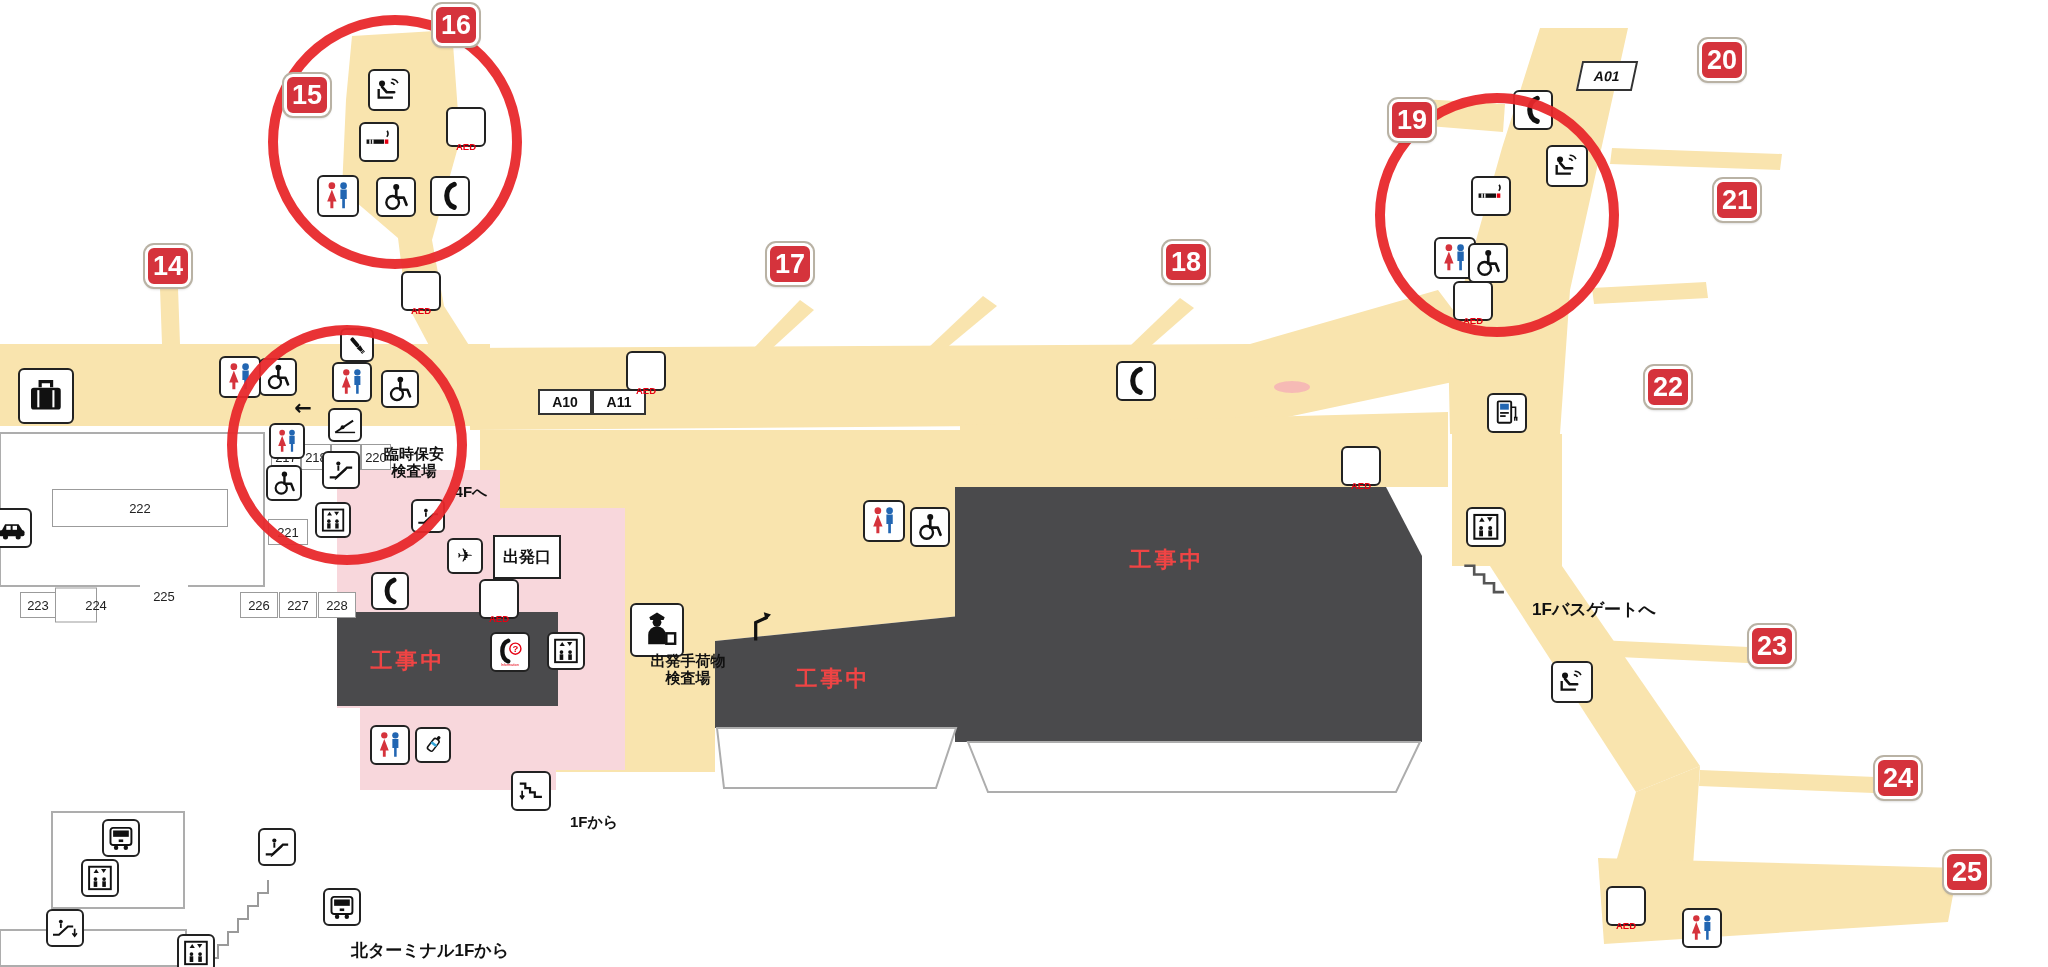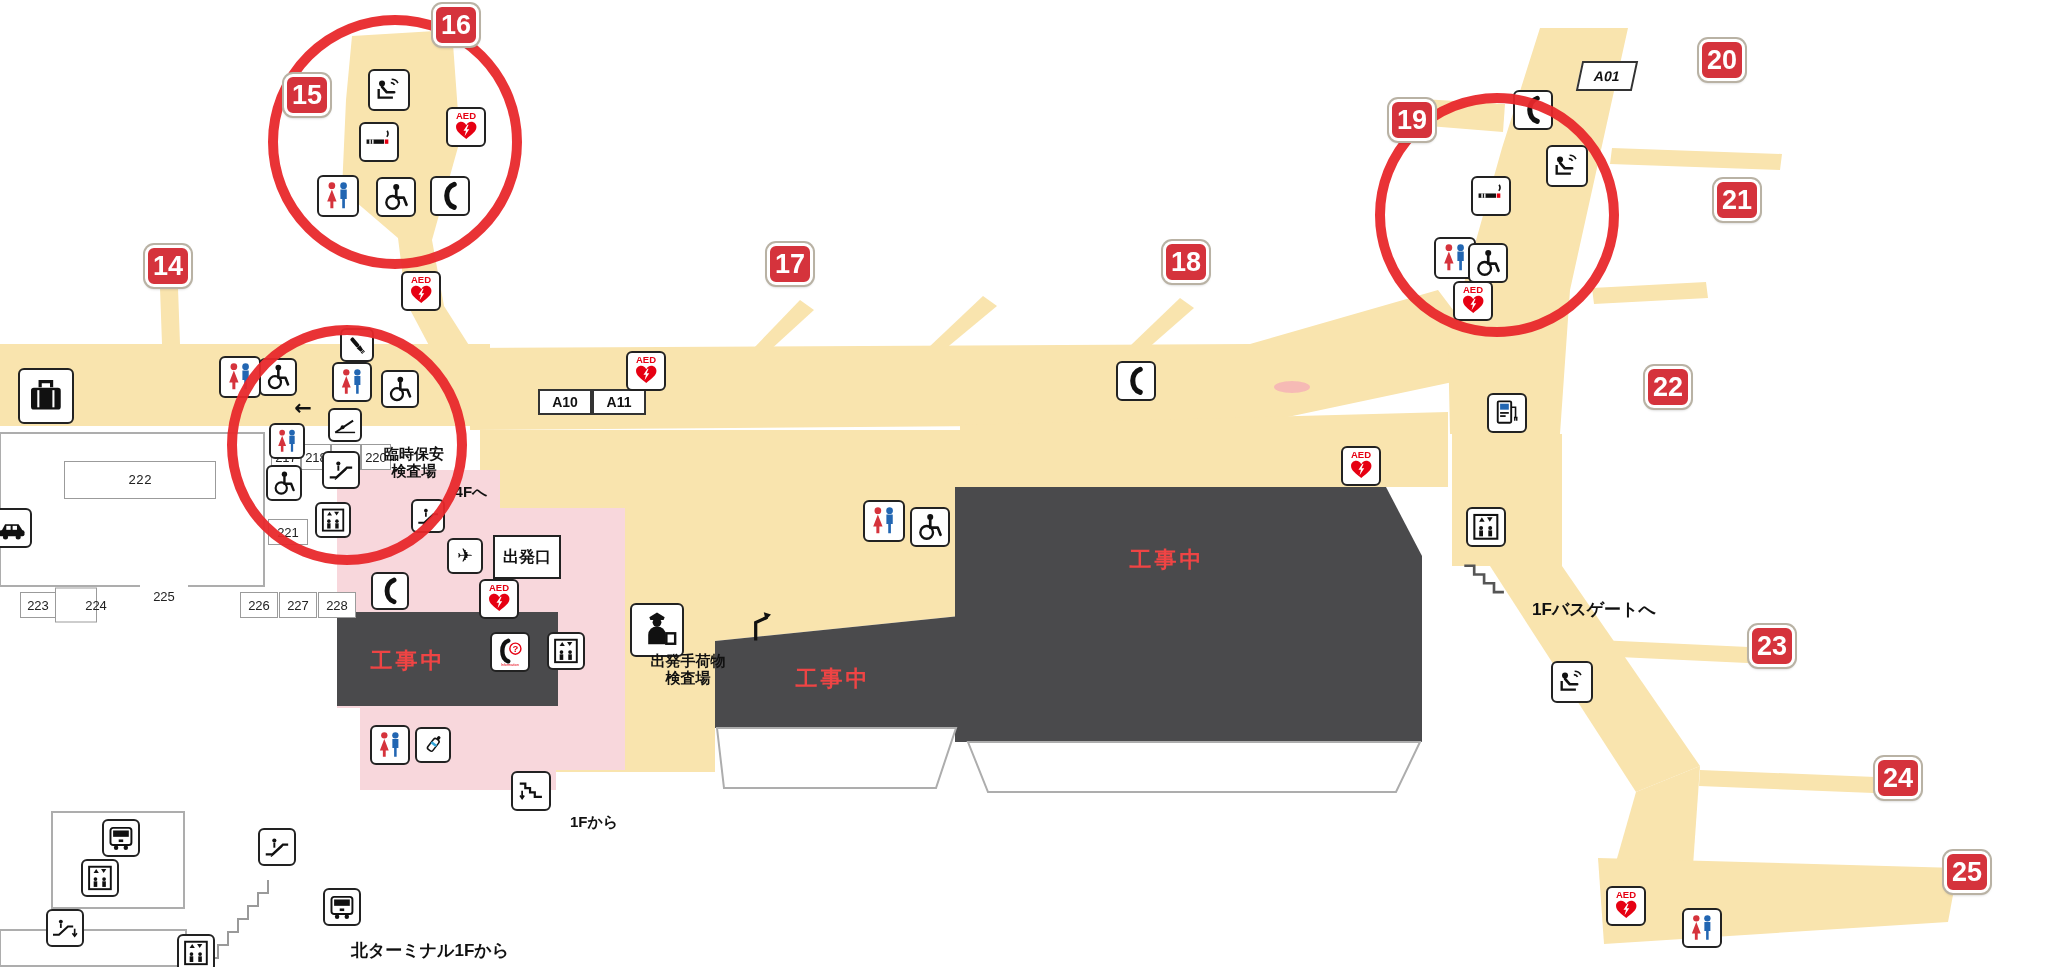--- a/index.html
+++ b/index.html
@@ -15,21 +15,21 @@
   .gate-tag{position:absolute;transform:translate(-50%,-50%);background:#fff;border:2px solid #333;
         font-size:14px;font-weight:bold;color:#111;display:flex;align-items:center;justify-content:center;
         box-sizing:border-box;z-index:6;}
   .boxed-label{position:absolute;transform:translate(-50%,-50%);background:#fff;border:2px solid #222;
         font-size:16px;font-weight:bold;color:#111;display:flex;align-items:center;justify-content:center;
         box-sizing:border-box;z-index:7;}
   .tile{position:absolute;transform:translate(-50%,-50%);background:#fff;border:2.5px solid #222;border-radius:6px;
         display:flex;align-items:center;justify-content:center;box-sizing:border-box;z-index:8;}
   .tile svg{width:88%;height:88%;display:block;}
   .aed-tile{flex-direction:column;justify-content:flex-start;padding-top:2px;}
-  .aed-txt{color:#E60012;font-size:9.5px;font-weight:bold;line-height:1;}
+  .aed-txt{color:#E60012;font-size:9.5px;font-weight:bold;line-height:1;margin-top:31px;}
   .aed-tile svg{width:68%;height:56%;}
   .freeicon{position:absolute;transform:translate(-50%,-50%);display:flex;align-items:center;justify-content:center;z-index:8;}
   .freeicon svg{width:100%;height:100%;display:block;}
   .map-text{position:absolute;transform:translate(-50%,-50%);font-weight:bold;color:#111;text-align:center;
         white-space:pre-line;line-height:1.15;z-index:9;}
   .map-text.construction{color:#ef4444;font-size:22px;letter-spacing:3px;}
   .map-text.small{font-size:15px;}
   .map-text.medium{font-size:17px;}
   .ring{position:absolute;transform:translate(-50%,-50%);border:10px solid #E8282B;border-radius:50%;
         background:transparent;pointer-events:none;z-index:12;opacity:.95;}
@@ -86,21 +86,21 @@
       <rect x="0" y="930" width="186" height="36"></rect>
     </g>
     <path d="M208,958 h10 v-13 h10 v-13 h10 v-13 h10 v-13 h10 v-13 h10 v-13" fill="none" stroke="#9a9a9a" stroke-width="2"></path>
   </svg>
 
   <div id="overlay">
       <div class="room boxed" style="left: 286px; top: 457px; width: 30px; height: 26px;">217</div>
       <div class="room boxed" style="left: 316px; top: 457px; width: 30px; height: 26px;">218</div>
       <div class="room boxed" style="left: 346px; top: 457px; width: 30px; height: 26px;">219</div>
       <div class="room boxed" style="left: 376px; top: 457px; width: 30px; height: 26px;">220</div>
-      <div class="room boxed" style="left: 140px; top: 480px; width: 152px; height: 38px; font-family: Liberation Mono, monospace;">222</div>
+      <div class="room boxed" style="left: 140px; top: 508px; width: 176px; height: 38px;">222</div>
       <div class="room boxed" style="left: 288px; top: 532px; width: 40px; height: 26px;">221</div>
       <div class="room boxed" style="left: 38px; top: 605px; width: 36px; height: 26px;">223</div>
       <div class="room boxed" style="left: 76px; top: 605px; width: 36px; height: 35px; padding-left: 40px;">224</div>
       <div class="room" style="left: 164px; top: 596px; width: 48px; height: 24px;">225</div>
       <div class="room boxed" style="left: 259px; top: 605px; width: 38px; height: 26px;">226</div>
       <div class="room boxed" style="left: 298px; top: 605px; width: 38px; height: 26px;">227</div>
       <div class="room boxed" style="left: 337px; top: 605px; width: 38px; height: 26px;">228</div>
       <div class="gate-tag" style="left: 1607px; top: 76px; width: 56px; height: 30px; transform: translate(-50%, -50%) skewX(-12deg);">A01</div>
       <div class="gate-tag" style="left: 565px; top: 402px; width: 54px; height: 26px; transform: translate(-50%, -50%) skewX(0deg);">A10</div>
       <div class="gate-tag" style="left: 619px; top: 402px; width: 54px; height: 26px; transform: translate(-50%, -50%) skewX(0deg);">A11</div>

